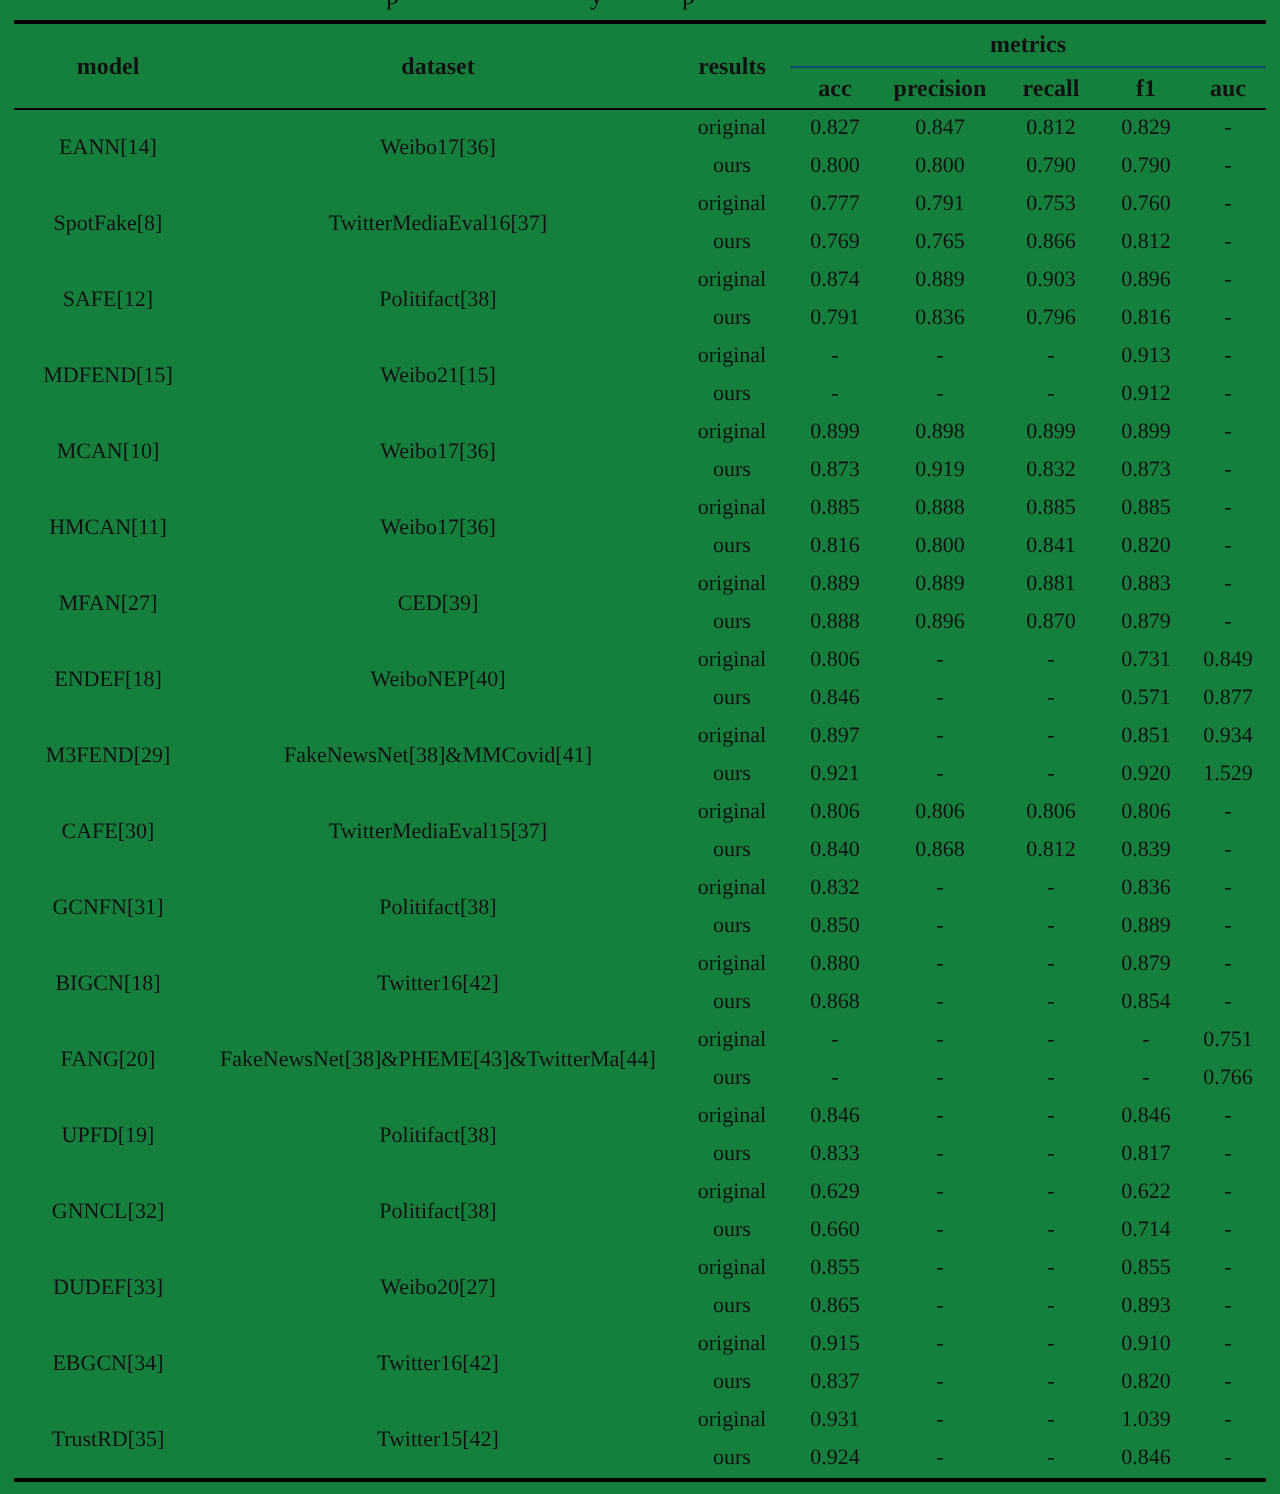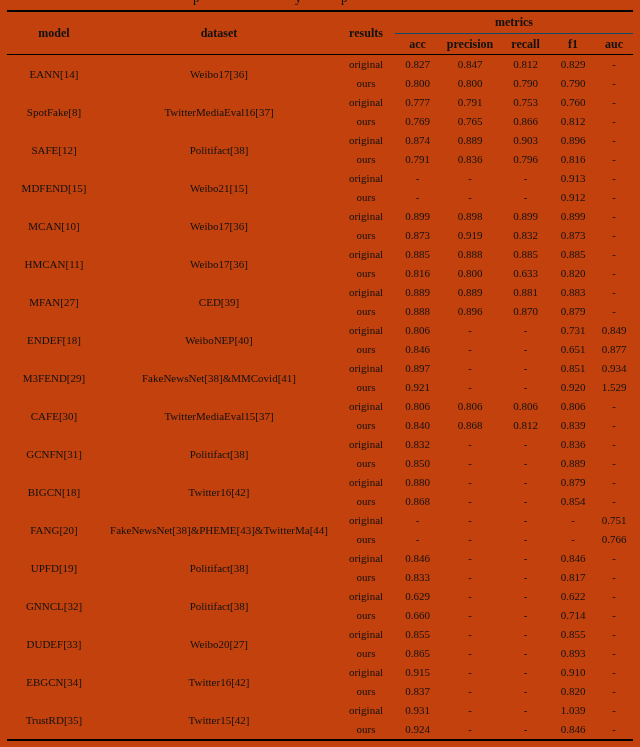--- a/index.html
+++ b/index.html
@@ -4,21 +4,21 @@
 <style>
   html, body {
     margin: 0;
     padding: 0;
     background: #ffffff;
   }
   .page {
     position: relative;
     width: 640px;
     height: 747px;
-    background: #c2410c;
+    background: #15803d;
     font-family: "Liberation Serif", "DejaVu Serif", serif;
     color: #111111;
     overflow: hidden;
   }
   
   .caption-clip {
     position: absolute;
     top: 0; left: 0;
     width: 640px;
     height: 6px;
@@ -215,21 +215,21 @@
           <td class="metric-cell">0.885</td>
           <td class="metric-cell">0.888</td>
           <td class="metric-cell">0.885</td>
           <td class="metric-cell">0.885</td>
           <td class="metric-cell">-</td>
         </tr>
         <tr>
           <td class="results-cell">ours</td>
           <td class="metric-cell">0.816</td>
           <td class="metric-cell">0.800</td>
-          <td class="metric-cell">0.633</td>
+          <td class="metric-cell">0.841</td>
           <td class="metric-cell">0.820</td>
           <td class="metric-cell">-</td>
         </tr>
         <tr>
           <td rowspan="2" class="model-cell">MFAN[27]</td>
           <td rowspan="2" class="dataset-cell">CED[39]</td>
           <td class="results-cell">original</td>
           <td class="metric-cell">0.889</td>
           <td class="metric-cell">0.889</td>
           <td class="metric-cell">0.881</td>
@@ -252,21 +252,21 @@
           <td class="metric-cell">-</td>
           <td class="metric-cell">-</td>
           <td class="metric-cell">0.731</td>
           <td class="metric-cell">0.849</td>
         </tr>
         <tr>
           <td class="results-cell">ours</td>
           <td class="metric-cell">0.846</td>
           <td class="metric-cell">-</td>
           <td class="metric-cell">-</td>
-          <td class="metric-cell">0.651</td>
+          <td class="metric-cell">0.571</td>
           <td class="metric-cell">0.877</td>
         </tr>
         <tr>
           <td rowspan="2" class="model-cell">M3FEND[29]</td>
           <td rowspan="2" class="dataset-cell">FakeNewsNet[38]&amp;MMCovid[41]</td>
           <td class="results-cell">original</td>
           <td class="metric-cell">0.897</td>
           <td class="metric-cell">-</td>
           <td class="metric-cell">-</td>
           <td class="metric-cell">0.851</td>

